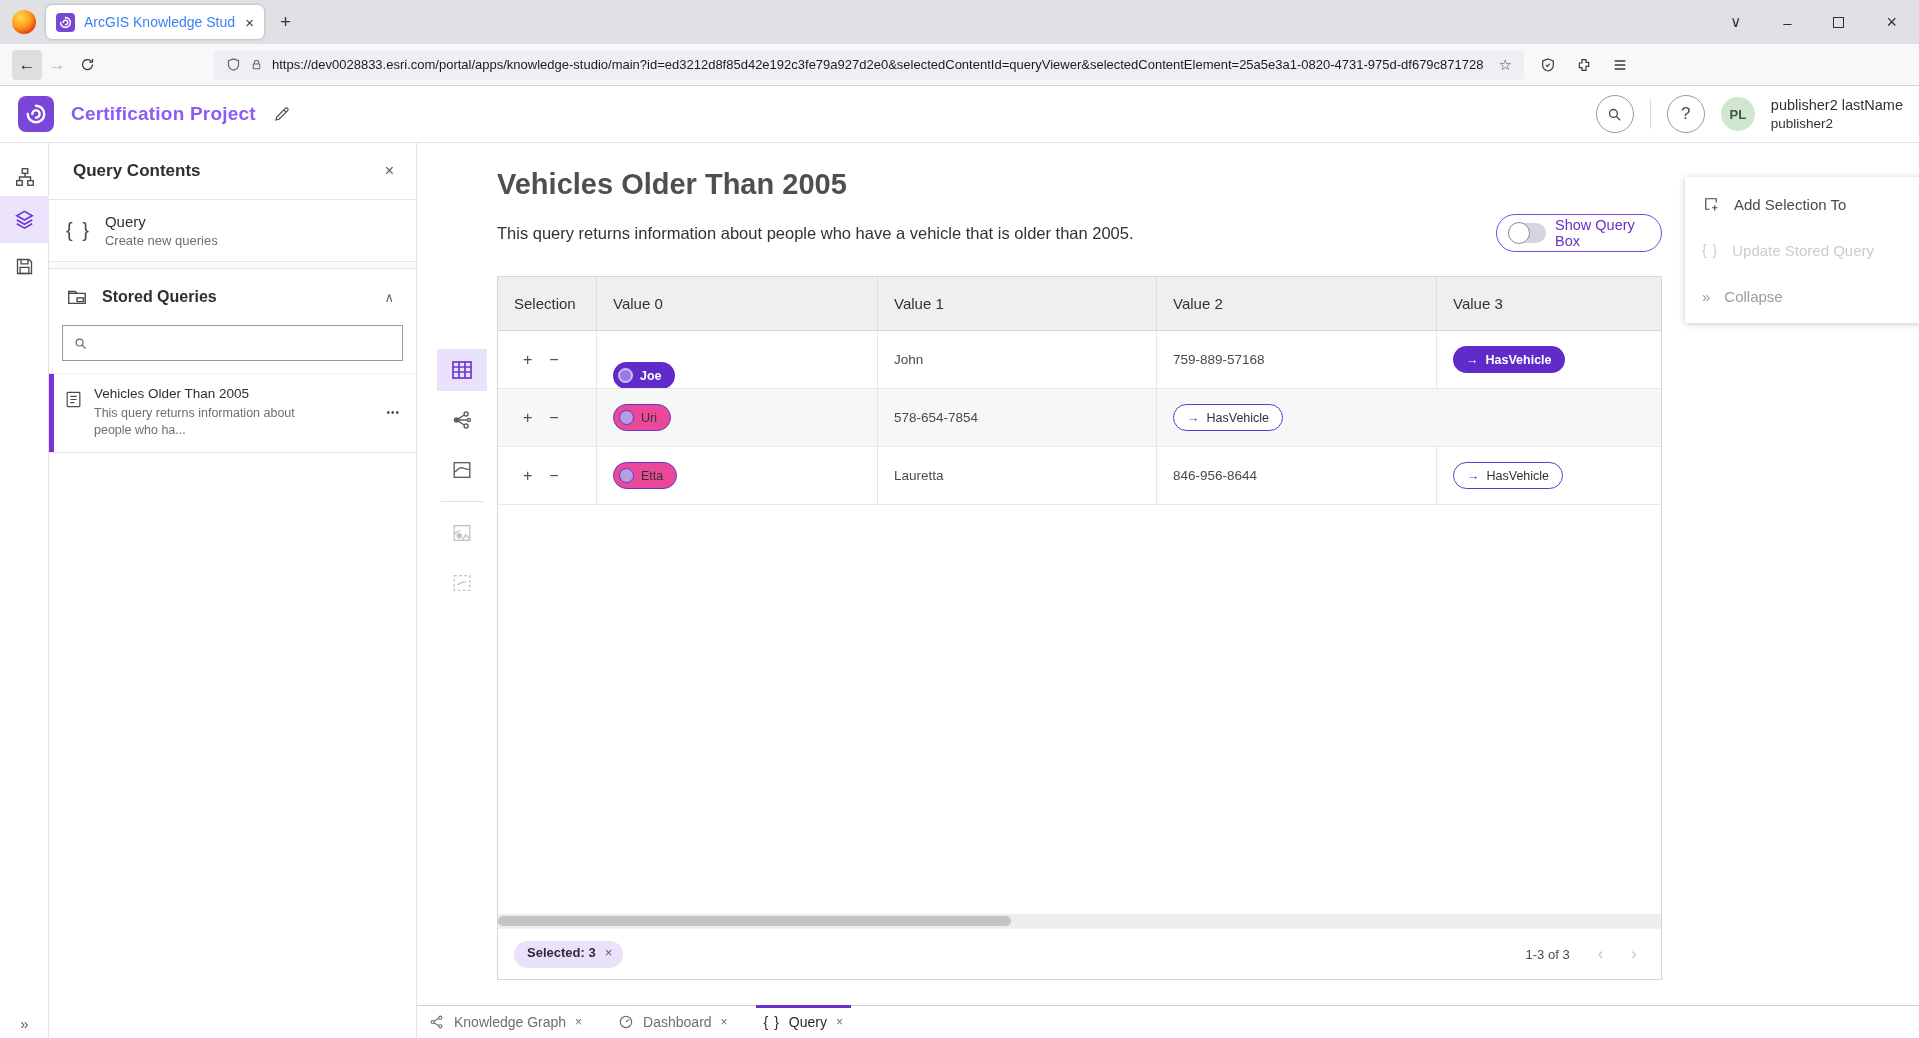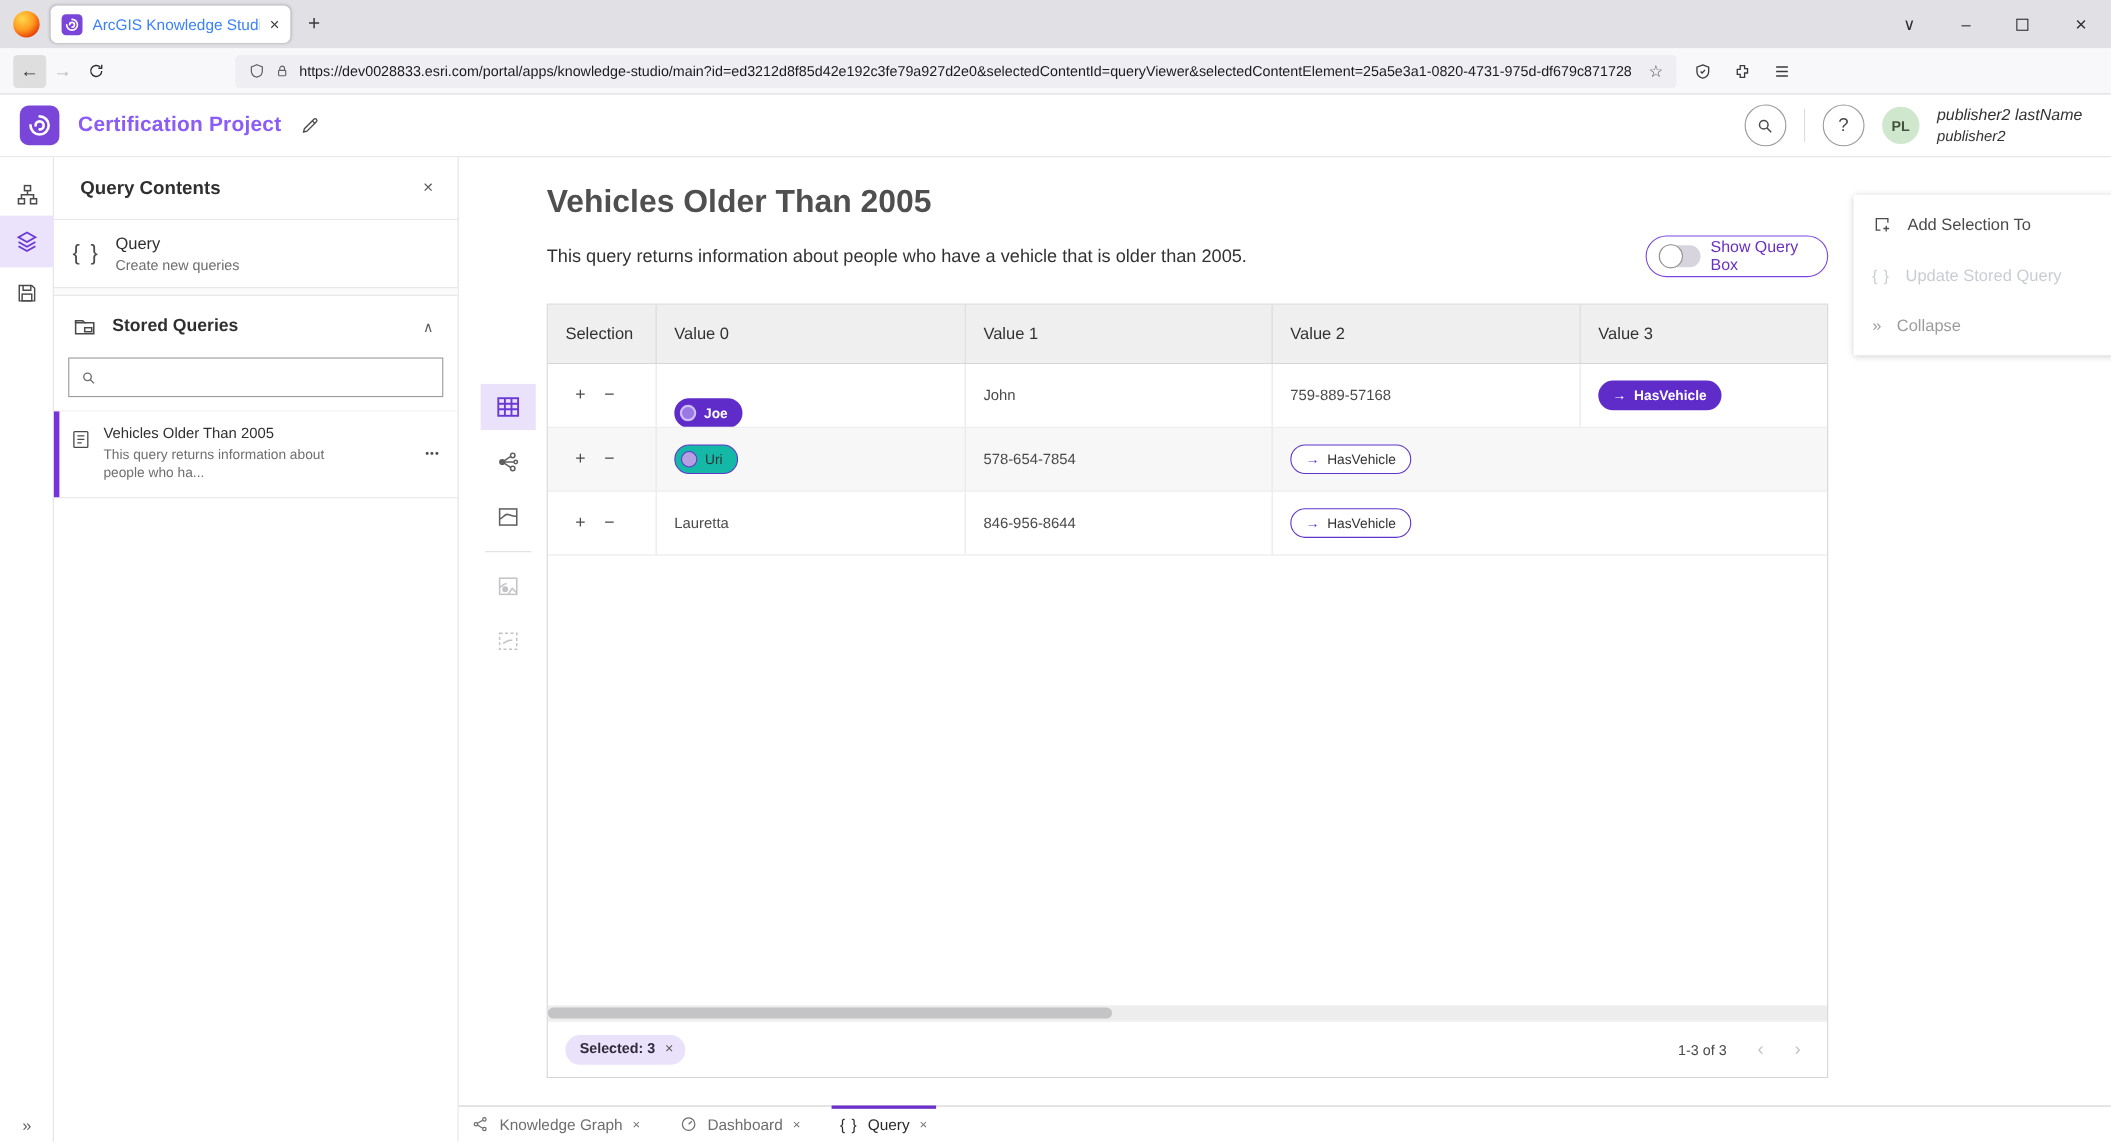--- a/index.html
+++ b/index.html
@@ -40,21 +40,21 @@
   .applogo { width:36px; height:36px; border-radius:8px; background:#7a46d9; display:flex;
     align-items:center; justify-content:center; margin-left:2px; }
   .apptitle { font-size:19px; color:#8b5cf6; font-weight:700; margin-left:17px; letter-spacing:.2px; }
   .pencil { margin-left:17px; display:flex; }
   .hdr-right { margin-left:auto; display:flex; align-items:center; gap:16px; }
   .circbtn { width:38px; height:38px; border-radius:50%; border:1px solid #9a9aa0; display:flex;
     align-items:center; justify-content:center; color:#4a4a4a; font-size:17px; }
   .hdr-divider { width:1px; height:30px; background:#dcdcdf; }
   .avatar { width:34px; height:34px; border-radius:50%; background:#cfe8cd; color:#44523f;
     font-size:13px; font-weight:700; display:flex; align-items:center; justify-content:center; }
-  .username { font-size:14.5px; color:#323232; line-height:1.3; margin-right:10px;font-style:italic; }
+  .username { font-size:14.5px; color:#323232; line-height:1.3; margin-right:0; }
   .username .l2 { font-size:13.5px; }
 
   
   .rail { position:absolute; left:0; top:143px; bottom:0; width:49px; background:#fff;
     border-right:1px solid #e2e2e5; }
   .rail-ico { position:absolute; left:0; width:49px; height:47px; display:flex; align-items:center; justify-content:center; }
   .rail-ico.sel { background:#ebe3fb; }
   .rail-expand { position:absolute; bottom:6px; left:0; width:49px; text-align:center;
     color:#5f5f5f; font-size:15px; }
 
@@ -114,21 +114,21 @@
   .td { display:flex; align-items:center; padding-left:16px; font-size:13.5px; color:#4a4a4a;
     border-right:1px solid #e6e6e6; overflow:hidden; }
   .td:last-child { border-right:none; }
   .td.selcell { gap:17px; padding-left:25px; color:#4c4c4c; font-size:16px; }
 
   .epill { display:inline-flex; align-items:center; gap:7px; height:27px; border-radius:14px;
     padding:0 13px 0 5px; font-size:12.5px; }
   .epill .dot { width:15px; height:15px; border-radius:50%; }
   .epill.filled { background:#5f2cc9; color:#fff; font-weight:600;margin-top:32px; }
   .epill.filled .dot { background:#9a79e2; border:2px solid #cdbcf2; }
-  .epill.outline { background:#14b8a6; border:1.5px solid #6035c9; color:#323232; }
+  .epill.outline { background:#ec4899; border:1.5px solid #6035c9; color:#323232; }
   .epill.outline .dot { background:#b49fe3; border:1.5px solid #6035c9; }
 
   .rpill { display:inline-flex; align-items:center; gap:7px; height:27px; border-radius:14px;
     padding:0 13px; font-size:12.5px; }
   .rpill.filled { background:#5f2cc9; color:#fff; font-weight:600; }
   .rpill.outline { background:#fff; border:1.5px solid #6035c9; color:#323232; }
   .rpill.outline .arr { color:#6035c9; }
 
   .hscroll { position:absolute; left:0; right:0; bottom:51px; height:14px; background:#ededee; }
   .hthumb { position:absolute; left:0; top:2px; width:513px; height:10px; border-radius:5px; background:#c4c4c6; }
@@ -420,20 +420,26 @@
             <span>HasVehicle</span>
           </span>
         </div>
     </div>
 
     <div class="trow">
       <div class="td selcell">
         <span>+</span>
         <span>−</span>
       </div>
+      <div class="td">
+          <span class="epill outline">
+            <span class="dot"></span>
+            <span>Etta</span>
+          </span>
+        </div>
       <div class="td">Lauretta</div>
       <div class="td">846-956-8644</div>
       <div class="td">
           <span class="rpill outline">
             <span class="arr">→</span>
             <span>HasVehicle</span>
           </span>
         </div>
     </div>
 

